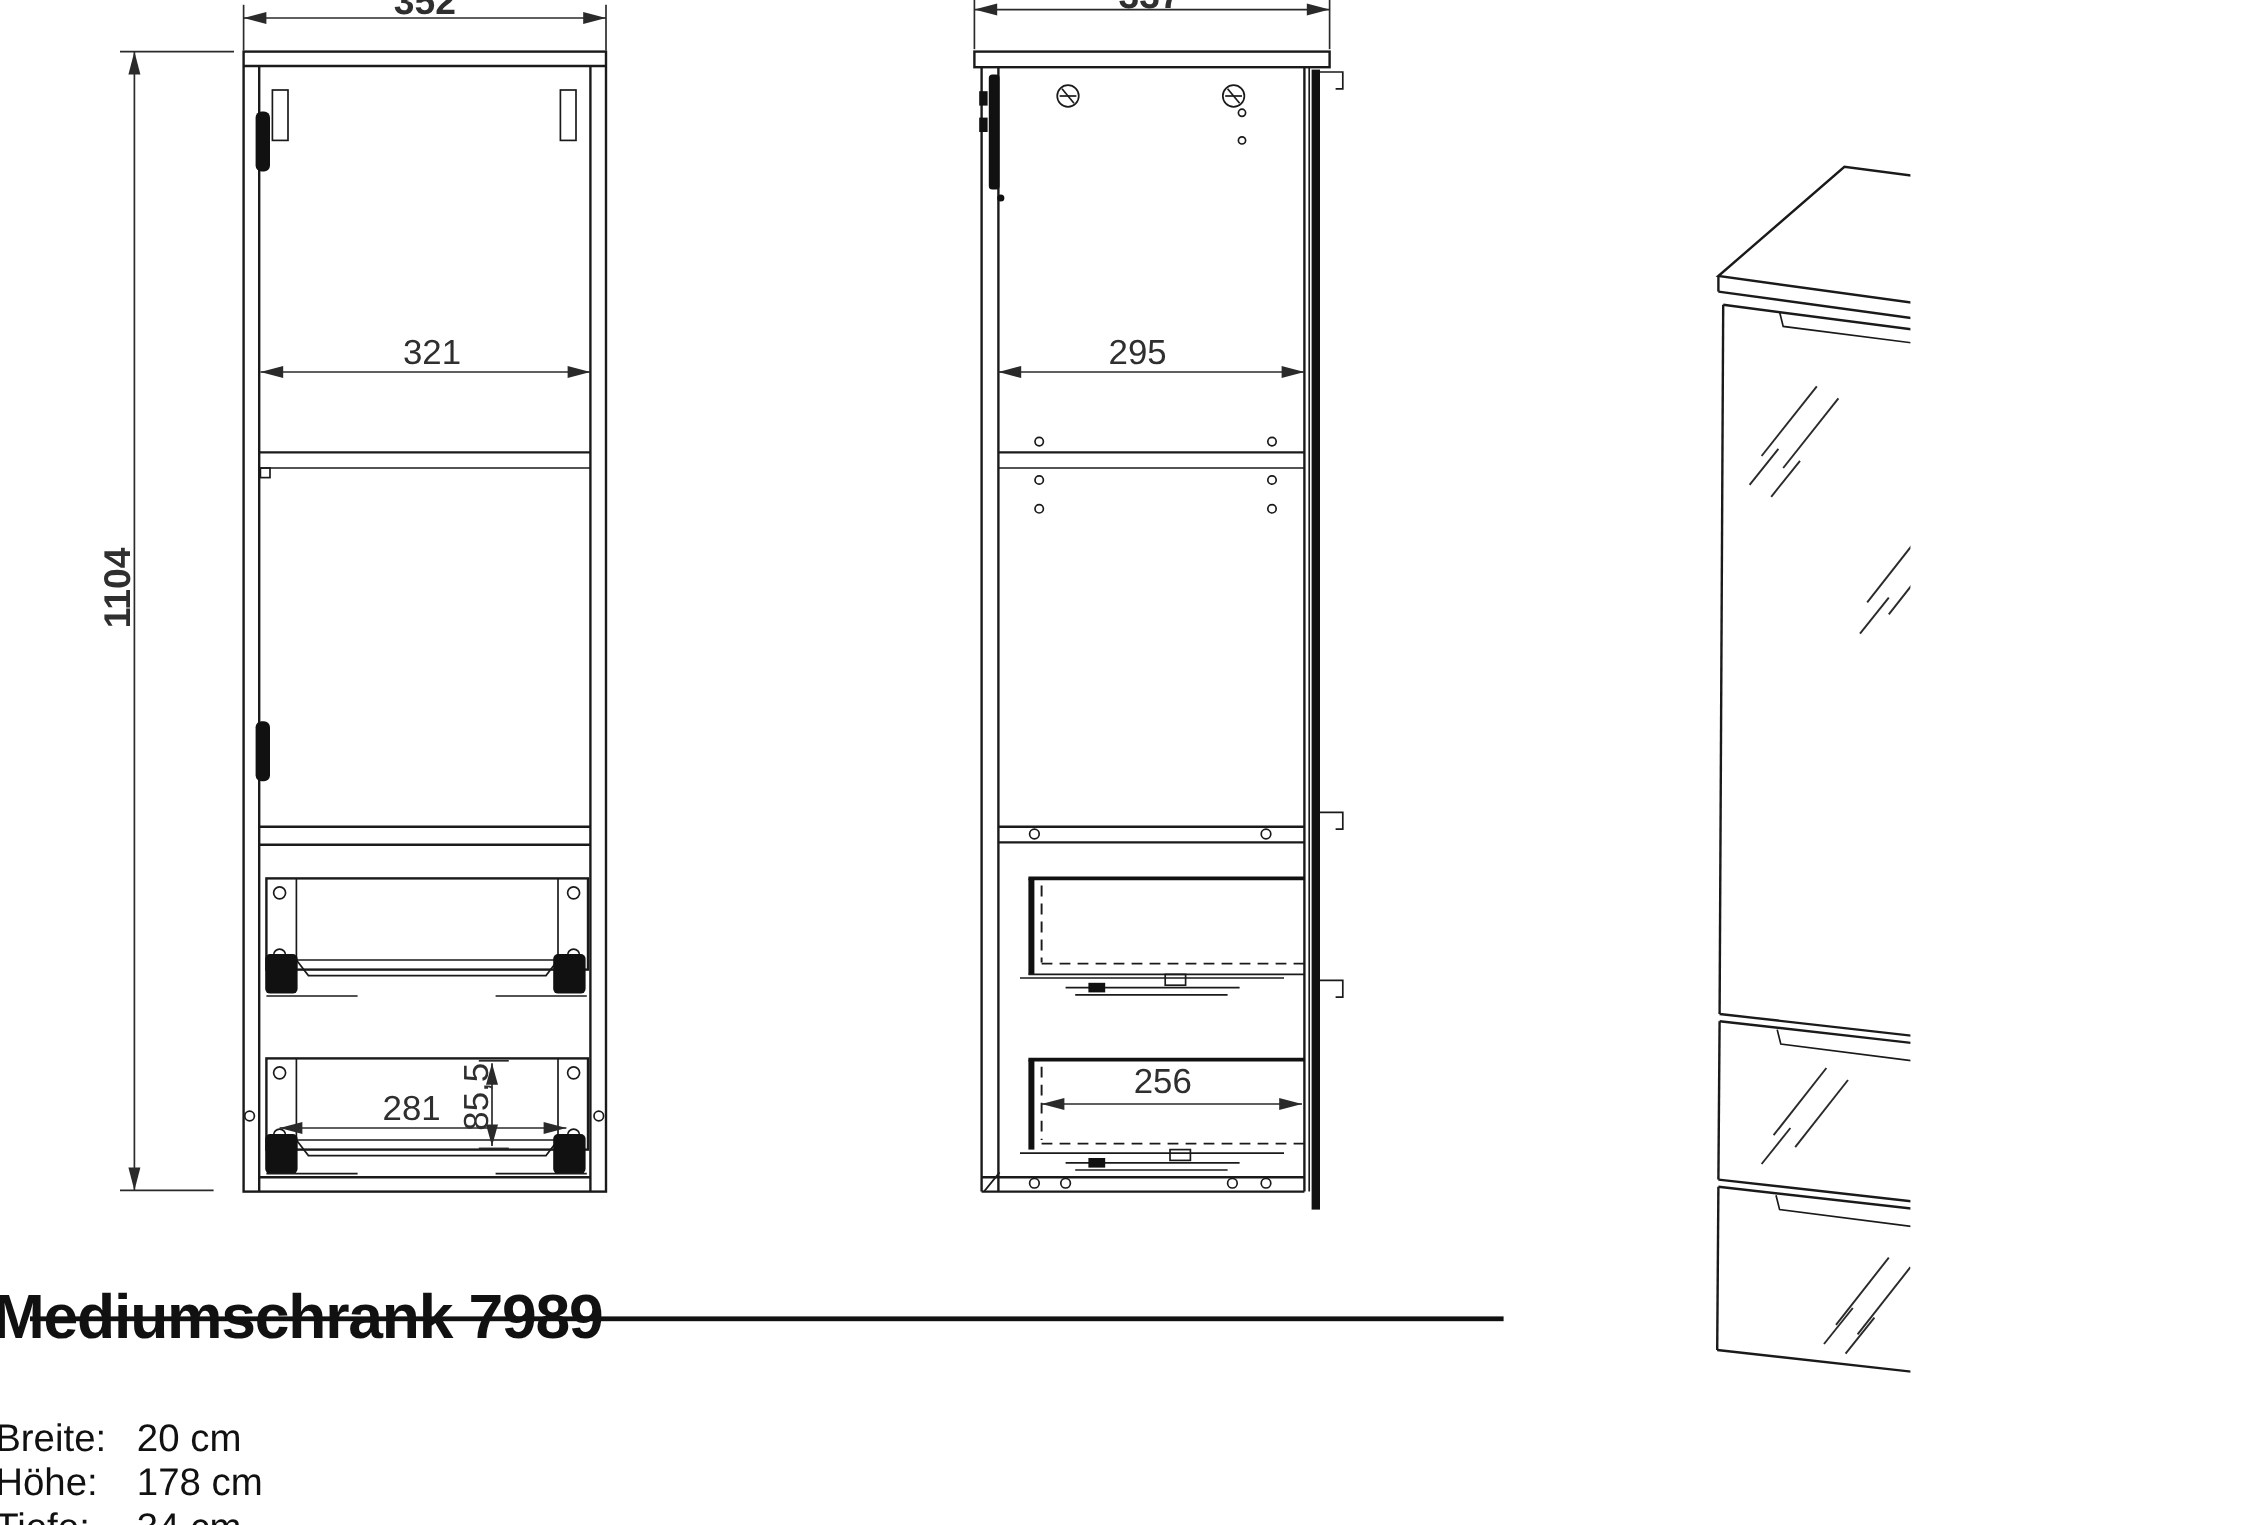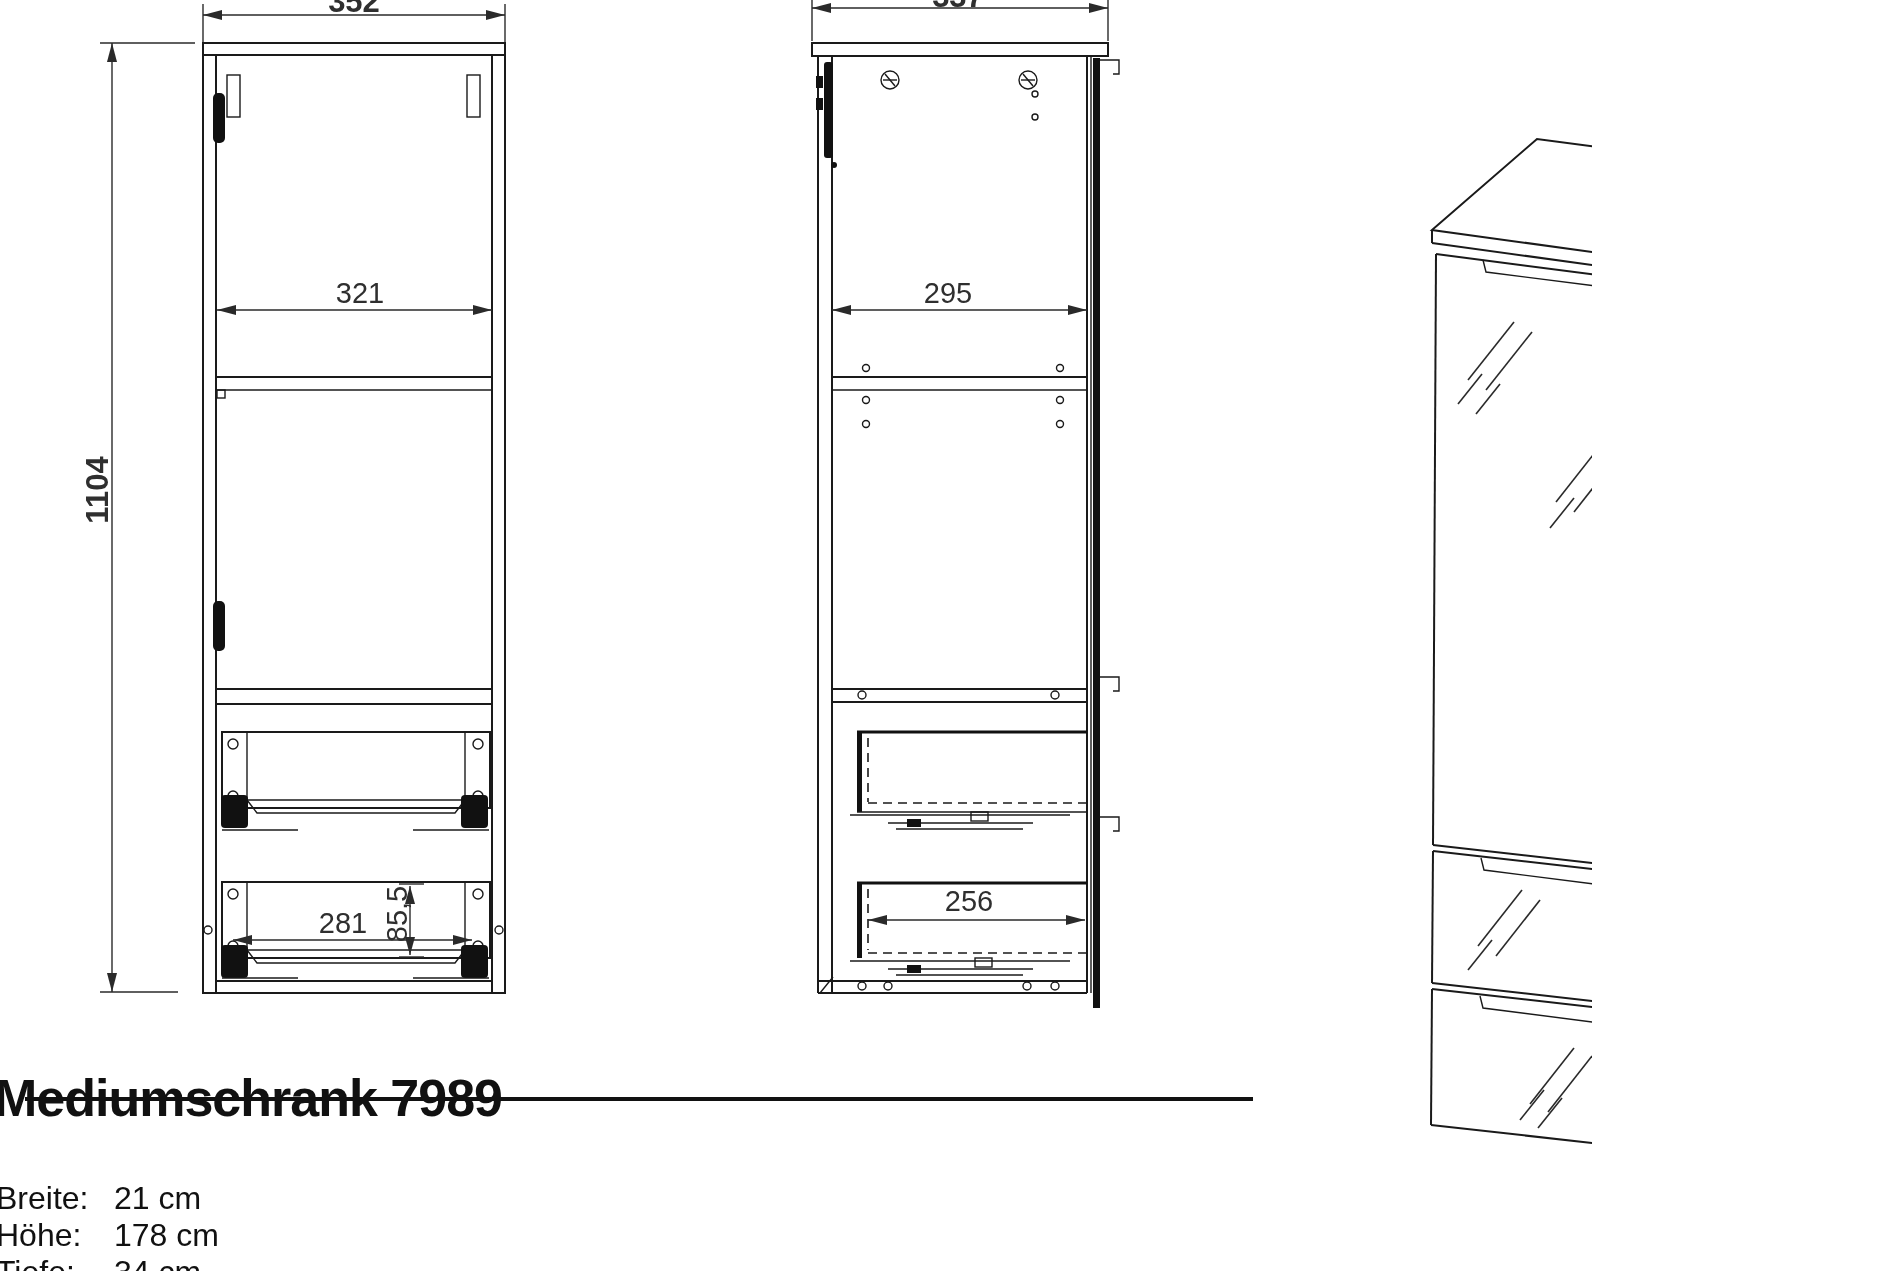--- a/index.html
+++ b/index.html
@@ -301,21 +301,21 @@
       <line x1="1538" y1="1128" x2="1562" y2="1098"></line>
     </g>
   </g>
 </svg>
 
 <div id="rule"></div>
 <div id="title">Mediumschrank 7989</div>
 <div id="specs">
   <div class="specrow">
     <span>Breite:</span>
-    <span>21 cm</span>
+    <span>20 cm</span>
   </div>
   <div class="specrow">
     <span>Höhe:</span>
     <span>178 cm</span>
   </div>
   <div class="specrow">
     <span>Tiefe:</span>
     <span>34 cm</span>
   </div>
 </div>

